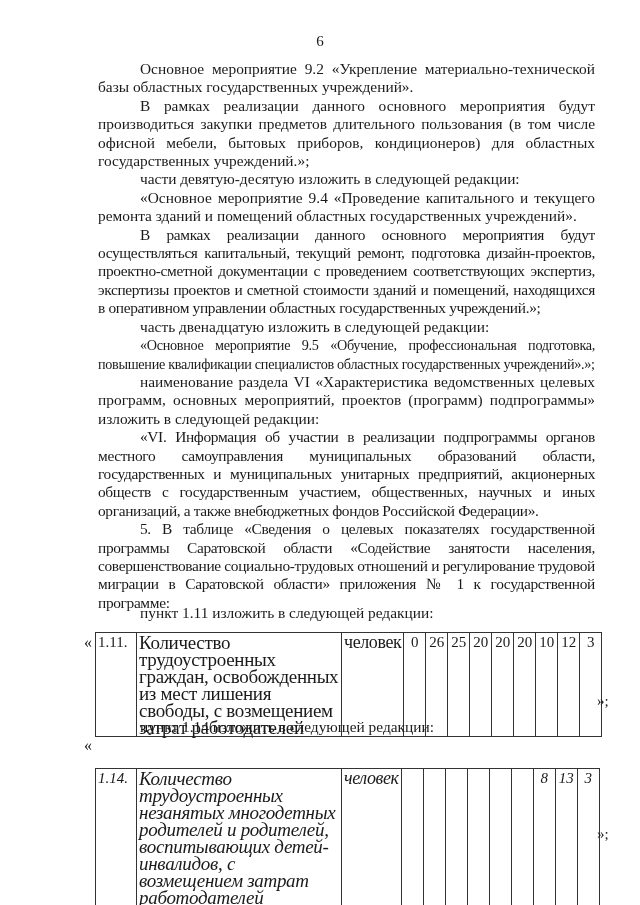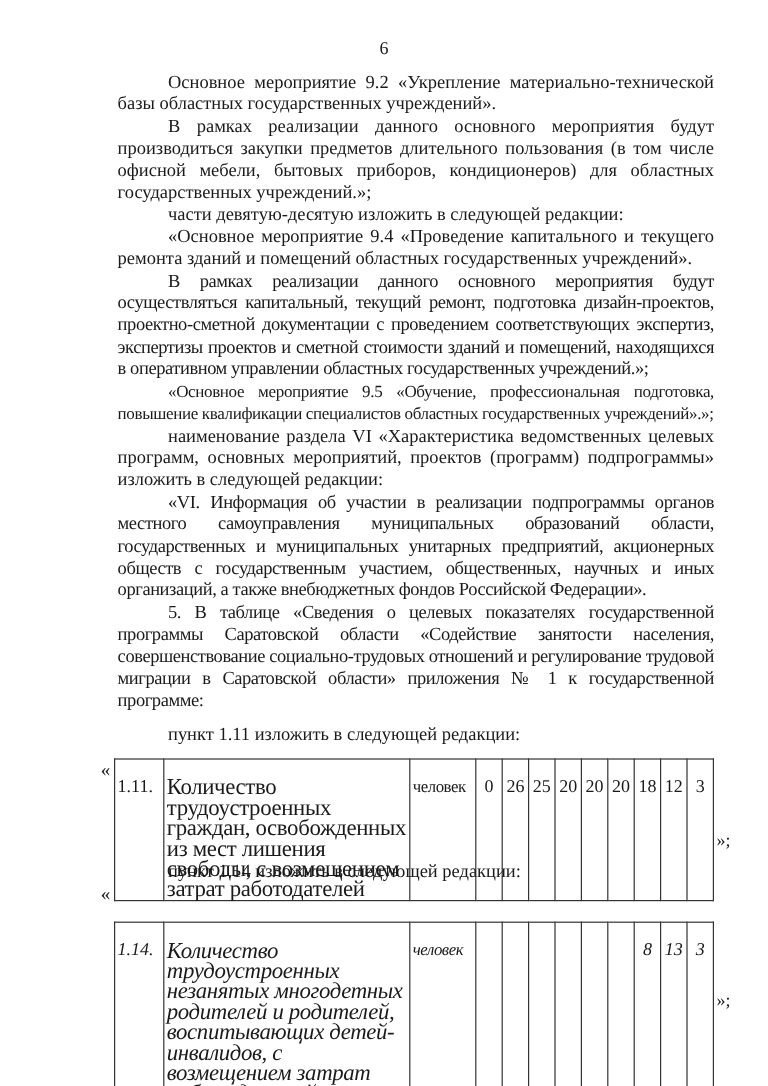--- a/index.html
+++ b/index.html
@@ -61,32 +61,32 @@
     table.indicator {
       position: absolute;
       left: 95px;
       border-collapse: collapse;
       font-size: 15px;
       line-height: 17px;
     }
     table.indicator td {
       border: 1px solid #333;
       vertical-align: top;
-      padding: 15px 2px 0 2px;
+      padding: 1px 2px 0 2px;
       margin-left: 44px;
     }
     td.num { width: 36px; }
     td.desc {
       width: 200px;
       font-size: 19px;
       letter-spacing: -0.3px;
     }
     td.unit {
       width: 50px;
-      font-size: 14px;
+      font-size: 18px;
       letter-spacing: -0.4px;
     }
     td.val {
       width: 17px;
       text-align: center;
       font-size: 15px;
       padding: 1px 1px 0 1px;
     }
     .label-line {
       position: absolute;
@@ -98,41 +98,42 @@
 <body>
 
 <div class="page-number">6</div>
 
 <div class="text-block">
   <p class="para">Основное мероприятие 9.2 «Укрепление материально-технической базы областных государственных учреждений».</p>
   <p class="para">В рамках реализации данного основного мероприятия будут производиться закупки предметов длительного пользования (в том числе офисной мебели, бытовых приборов, кондиционеров) для областных государственных учреждений.»;</p>
   <p class="line-para">части девятую-десятую изложить в следующей редакции:</p>
   <p class="para">«Основное мероприятие 9.4 «Проведение капитального и текущего ремонта зданий и помещений областных государственных учреждений».</p>
   <p class="para cond">В рамках реализации данного основного мероприятия будут осуществляться капитальный, текущий ремонт, подготовка дизайн-проектов, проектно-сметной документации с проведением соответствующих экспертиз, экспертизы проектов и сметной стоимости зданий и помещений, находящихся в оперативном управлении областных государственных учреждений.»;</p>
+  <p class="line-para">часть двенадцатую изложить в следующей редакции:</p>
   <p class="para tight">«Основное мероприятие 9.5 «Обучение, профессиональная подготовка, повышение квалификации специалистов областных государственных учреждений».»;</p>
   <p class="para">наименование раздела VI «Характеристика ведомственных целевых программ, основных мероприятий, проектов (программ) подпрограммы» изложить в следующей редакции:</p>
   <p class="para cond">«VI. Информация об участии в реализации подпрограммы органов местного самоуправления муниципальных образований области, государственных и муниципальных унитарных предприятий, акционерных обществ с государственным участием, общественных, научных и иных организаций, а также внебюджетных фондов Российской Федерации».</p>
   <p class="para cond">5. В таблице «Сведения о целевых показателях государственной программы Саратовской области «Содействие занятости населения, совершенствование социально-трудовых отношений и регулирование трудовой миграции в Саратовской области» приложения № 1 к государственной программе:</p>
 </div>
 
 <div class="label-line" style="top:604px;">пункт 1.11 изложить в следующей редакции:</div>
 <span class="quote-open" style="top:634px;">«</span>
 <table class="indicator" style="top:632px;">
   <tbody>
       <tr style="height:72px;">
     <td class="num">1.11.</td>
     <td class="desc">Количество трудоустроенных граждан, освобожденных из мест лишения свободы, с возмещением затрат работодателей</td>
     <td class="unit">человек</td>
     <td class="val">0</td>
     <td class="val">26</td>
     <td class="val">25</td>
     <td class="val">20</td>
     <td class="val">20</td>
     <td class="val">20</td>
-    <td class="val">18</td>
+    <td class="val">10</td>
     <td class="val">12</td>
     <td class="val">3</td>
   </tr>
 </tbody>
   </table>
 <span class="quote-close" style="top:693px;">»;</span>
 
 <div class="label-line" style="top:718px;text-align:right;">пункт 1.14 изложить в следующей редакции:</div>
 <span class="quote-open" style="top:737px;">«</span>
 <table class="indicator" style="top:768px;font-style:italic;">

